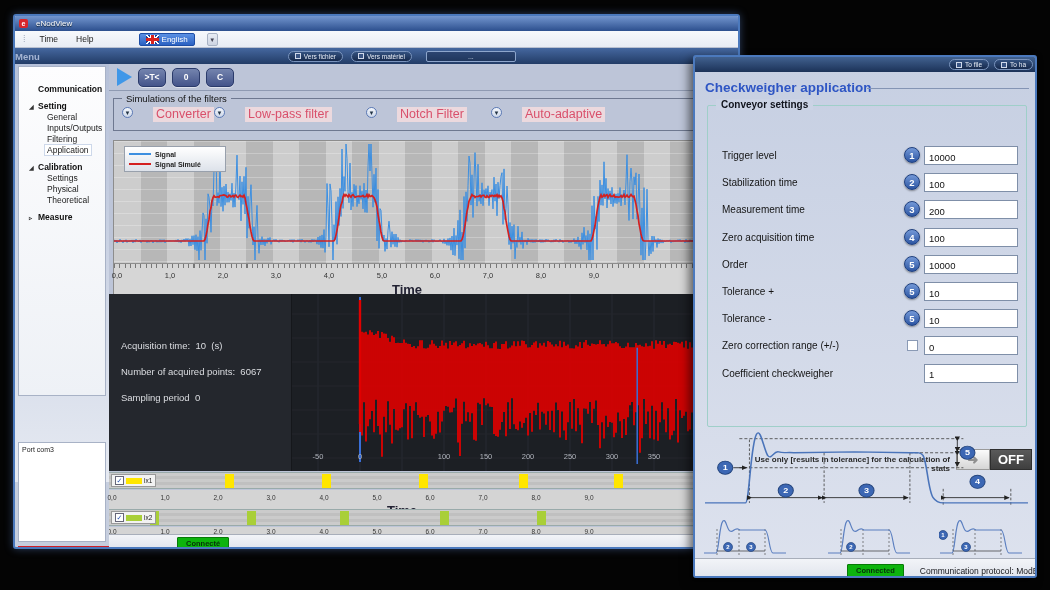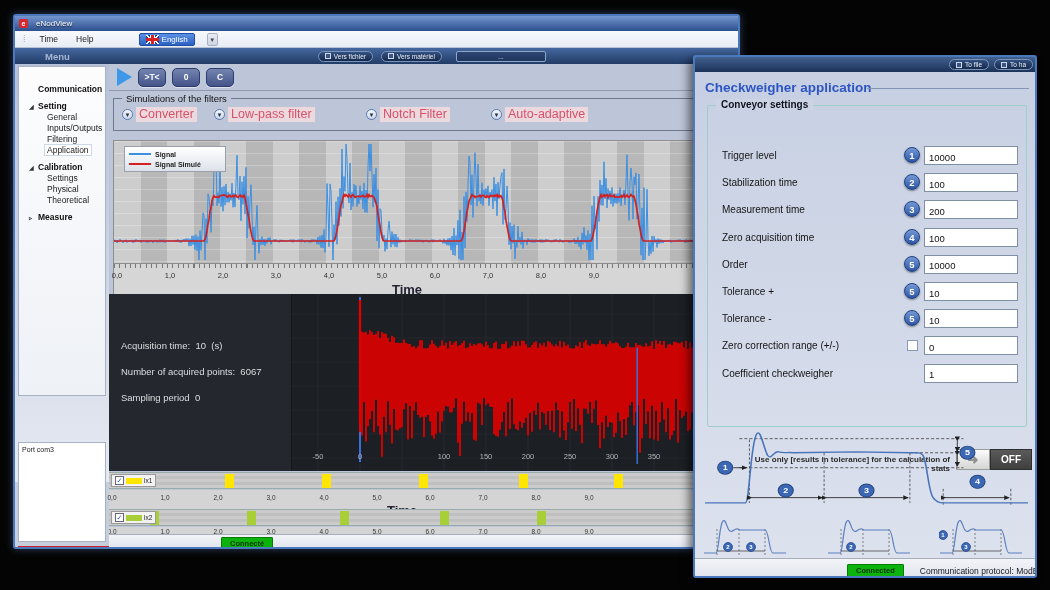--- a/index.html
+++ b/index.html
@@ -16,42 +16,42 @@
 #lang-drop{width:11px;height:13px;background:linear-gradient(#e8ecf4,#cdd4e2);border:1px solid #a8b2c4;border-radius:2px;font-size:6px;color:#445;text-align:center;line-height:12px}
 .flag{width:13px;height:9px;background:
  linear-gradient(0deg, transparent 36%, #d8221f 36% 64%, transparent 64%),
  linear-gradient(90deg, transparent 40%, #d8221f 40% 60%, transparent 60%),
  linear-gradient(0deg, transparent 28%, #fff 28% 72%, transparent 72%),
  linear-gradient(90deg, transparent 32%, #fff 32% 68%, transparent 68%),
  linear-gradient(to bottom right, transparent 45%, #fff 45% 55%, transparent 55%),
  linear-gradient(to bottom left, transparent 45%, #fff 45% 55%, transparent 55%),
  #1e3f94}
 #mw-header{position:absolute;left:0;top:32px;width:100%;height:16px;background:linear-gradient(#45679f,#223c66);display:flex;align-items:center}
-#menu-label{color:#a7b6d4;font-weight:bold;font-size:9.5px;margin-left:30px}
+#menu-label{color:#a7b6d4;font-weight:bold;font-size:9.5px;}
 .hdr-btn{display:flex;align-items:center;gap:3px;height:11px;background:linear-gradient(#33517f,#16294c);border:1px solid #7a94bd;border-radius:6px;color:#e8edf6;font-size:6.5px;padding:0 6px}
 .hdr-icon{width:6px;height:6px;border:1px solid #cfd8ea;background:#3a5584}
 #hdr-ellipsis{height:11px;width:90px;border:1px solid #8ea6cc;background:rgba(20,35,65,.4);color:#cfd8ea;font-size:7px;text-align:center;line-height:9px;border-radius:2px}
 
 #mw-sidebar{position:absolute;left:0;top:48px;width:94px;height:418px;background:linear-gradient(#b5c0d8,#e6eaf2)}
 #menu-tree{position:absolute;left:3px;top:2px;width:88px;height:330px;background:linear-gradient(#fdfdfe,#eef1f6);border:1px solid #a8b2c6;padding-top:10px;overflow:hidden}
 .tree-sec{font-size:8.5px;font-weight:bold;color:#101010;margin:7px 0 1px 10px;display:flex;gap:2px;align-items:center}
 .tree-arrow{font-size:6px;color:#333;width:7px}
 .tree-child{font-size:8.5px;color:#1a1a1a;margin:1px 0 1px 26px;padding:0 2px;width:fit-content;white-space:nowrap}
 .tree-child.sel{background:#fff;outline:1px solid #cdd8ea}
 #port-box{position:absolute;left:3px;top:378px;width:88px;height:100px;background:#fff;border:1px solid #a8b2c6;font-size:7px;color:#222;padding:3px}
 #logo{position:absolute;left:3px;top:482px;width:96px;height:38px;background:#fff;border:2px solid #d01f26;display:flex;align-items:center;padding-left:3px;gap:2px}
 
 #mw-content{position:absolute;left:94px;top:48px;width:631px;height:487px;background:#bdc5d8}
 #mw-toolbar{position:absolute;left:0;top:0;width:100%;height:27px;display:flex;align-items:center;gap:6px;padding-left:8px;border-bottom:1px solid #8f9ab2}
 #play-btn{width:0;height:0;border-left:15px solid #3f97e8;border-top:9px solid transparent;border-bottom:9px solid transparent}
 .tb-btn{min-width:28px;height:19px;border-radius:5px;background:linear-gradient(#7484ae,#44548a);border:1px solid #2b3b6b;box-shadow:0 1px 0 rgba(255,255,255,.5);color:#fff;font-weight:bold;font-size:8.5px;text-align:center;line-height:17px;padding:0 4px}
 #filters-box{position:absolute;left:4px;top:34px;width:621px;height:33px;border:1px solid #6e7популя}
 #filters-box{border:1px solid #6e7890}
 #filters-title{position:absolute;left:8px;top:-6px;background:#bdc5d8;padding:0 4px;font-size:9.5px;color:#111}
-.filter-item{position:absolute;top:8px;display:flex;align-items:center;gap:3px}
+.filter-item{position:absolute;top:8px;display:flex;gap:20px}
 .dd-icon{width:11px;height:11px;border-radius:50%;border:1px solid #5b79b5;background:linear-gradient(#f4f7fb,#ccd6e8);font-size:6px;color:#234;text-align:center;line-height:10px}
 .filter-label{font-size:12.5px;color:#d9506b;background:#ecd9de;padding:0 3px;line-height:15px}
 #chart-upper{position:absolute;left:4px;top:76px;width:621px;height:124px;border:1px solid #8d8d8d;background:
  repeating-linear-gradient(180deg,rgba(255,255,255,.25) 0 1px,transparent 1px 12px),
  repeating-linear-gradient(90deg,#cdcdcd 0 26.5px,#b7b7b7 26.5px 53px)}
 #legend{position:absolute;left:10px;top:5px;width:102px;background:linear-gradient(#fff,#dde2ea);border:1px solid #98a0ac;padding:2px 4px;z-index:5}
 .leg-row{display:flex;align-items:center;gap:4px;height:10px}
 .leg-line{width:22px;height:2px}
 .leg-txt{font-size:7px;font-weight:bold;color:#222}
 #axis-upper{position:absolute;left:4px;top:200px;width:621px;height:30px;background:#d6d6d6;border-left:1px solid #8d8d8d;border-right:1px solid #8d8d8d}
@@ -81,21 +81,21 @@
 #conveyor-box{position:absolute;left:12px;top:48px;width:320px;height:322px;border:1px solid #9fcfc9;border-radius:2px}
 #conveyor-title{position:absolute;left:8px;top:-7px;background:#cbd3e5;padding:0 5px;font-size:10px;font-weight:bold;color:#10131c}
 .fld-row{position:absolute;left:0;width:100%;height:22px}
 .fld-label{position:absolute;left:14px;top:4px;font-size:10px;color:#141414}
 .fld-badge{position:absolute;left:196px;top:1px;width:16px;height:16px;border-radius:50%;background:linear-gradient(#7499d8,#2c55a2);border:1px solid #1e3f7e;color:#fff;font-size:9.5px;font-weight:bold;text-align:center;line-height:15px;box-shadow:0 1px 2px rgba(0,0,0,.4)}
 .fld-cb{position:absolute;left:199px;top:4px;width:11px;height:11px;background:#fff;border:1px solid #8a9ab5}
 .fld-input{position:absolute;left:216px;top:0;width:94px;height:19px;background:#fff;border:1px solid #7f8fa8;font-size:9.5px;color:#111;padding:3px 0 0 4px}
 #stats-row{position:absolute;left:0;top:342px;width:100%;height:24px}
 #stats-label{position:absolute;left:30px;top:7px;width:212px;text-align:right;font-size:8px;font-weight:bold;color:#2a2a2a}
 #toggle-arrow{position:absolute;left:248px;top:1px;width:34px;height:21px;background:linear-gradient(#fbfbfb,#d5d5d5);border:1px solid #9a9a9a;color:#909090;font-size:13px;font-weight:bold;text-align:center;line-height:19px}
-#toggle-off{position:absolute;left:282px;top:1px;width:42px;height:21px;background:linear-gradient(#5a5a5a,#3f3f3f);border:1px solid #2e2e2e;color:#fff;font-size:10px;font-weight:bold;text-align:center;line-height:20px}
+#toggle-off{position:absolute;left:282px;top:1px;width:42px;height:21px;background:linear-gradient(#5a5a5a,#3f3f3f);border:1px solid #2e2e2e;color:#fff;font-size:13px;font-weight:bold;text-align:center;line-height:20px}
 #diagram{position:absolute;left:8px;top:372px;width:328px;height:88px}
 .mini{position:absolute;top:458px;width:84px;height:44px}
 #dlg-status{position:absolute;left:0;top:501px;width:100%;height:24px;background:linear-gradient(#f2f4f8,#dde1ea);border-top:1px solid #a8aeba;display:flex;align-items:center;font-size:8.5px;color:#15161a}
 #dlg-status .green-badge{margin-left:152px}
 #dlg-proto{margin-left:16px;white-space:nowrap}
 svg{display:block}
 </style>
 </head>
 <body>
 
@@ -492,21 +492,21 @@
         <span class="tick-lbl" style="left: 99px; top: 1px; font-size: 6.5px;">2,0</span>
         <span class="tick-lbl" style="left: 152px; top: 1px; font-size: 6.5px;">3,0</span>
         <span class="tick-lbl" style="left: 205px; top: 1px; font-size: 6.5px;">4,0</span>
         <span class="tick-lbl" style="left: 258px; top: 1px; font-size: 6.5px;">5,0</span>
         <span class="tick-lbl" style="left: 311px; top: 1px; font-size: 6.5px;">6,0</span>
         <span class="tick-lbl" style="left: 364px; top: 1px; font-size: 6.5px;">7,0</span>
         <span class="tick-lbl" style="left: 417px; top: 1px; font-size: 6.5px;">8,0</span>
         <span class="tick-lbl" style="left: 470px; top: 1px; font-size: 6.5px;">9,0</span>
       </div>
     <div id="mw-status">
-      <span class="green-badge" style="margin-left:112px">Connecté</span>
+      <span class="green-badge" style="margin-left:68px">Connecté</span>
     </div>
   </div>
 </div>
 
 <div id="dlg">
   <div id="dlg-topbar">
     <span class="hdr-btn">
       <span class="hdr-icon"></span>
       <span>To file</span>
     </span>

